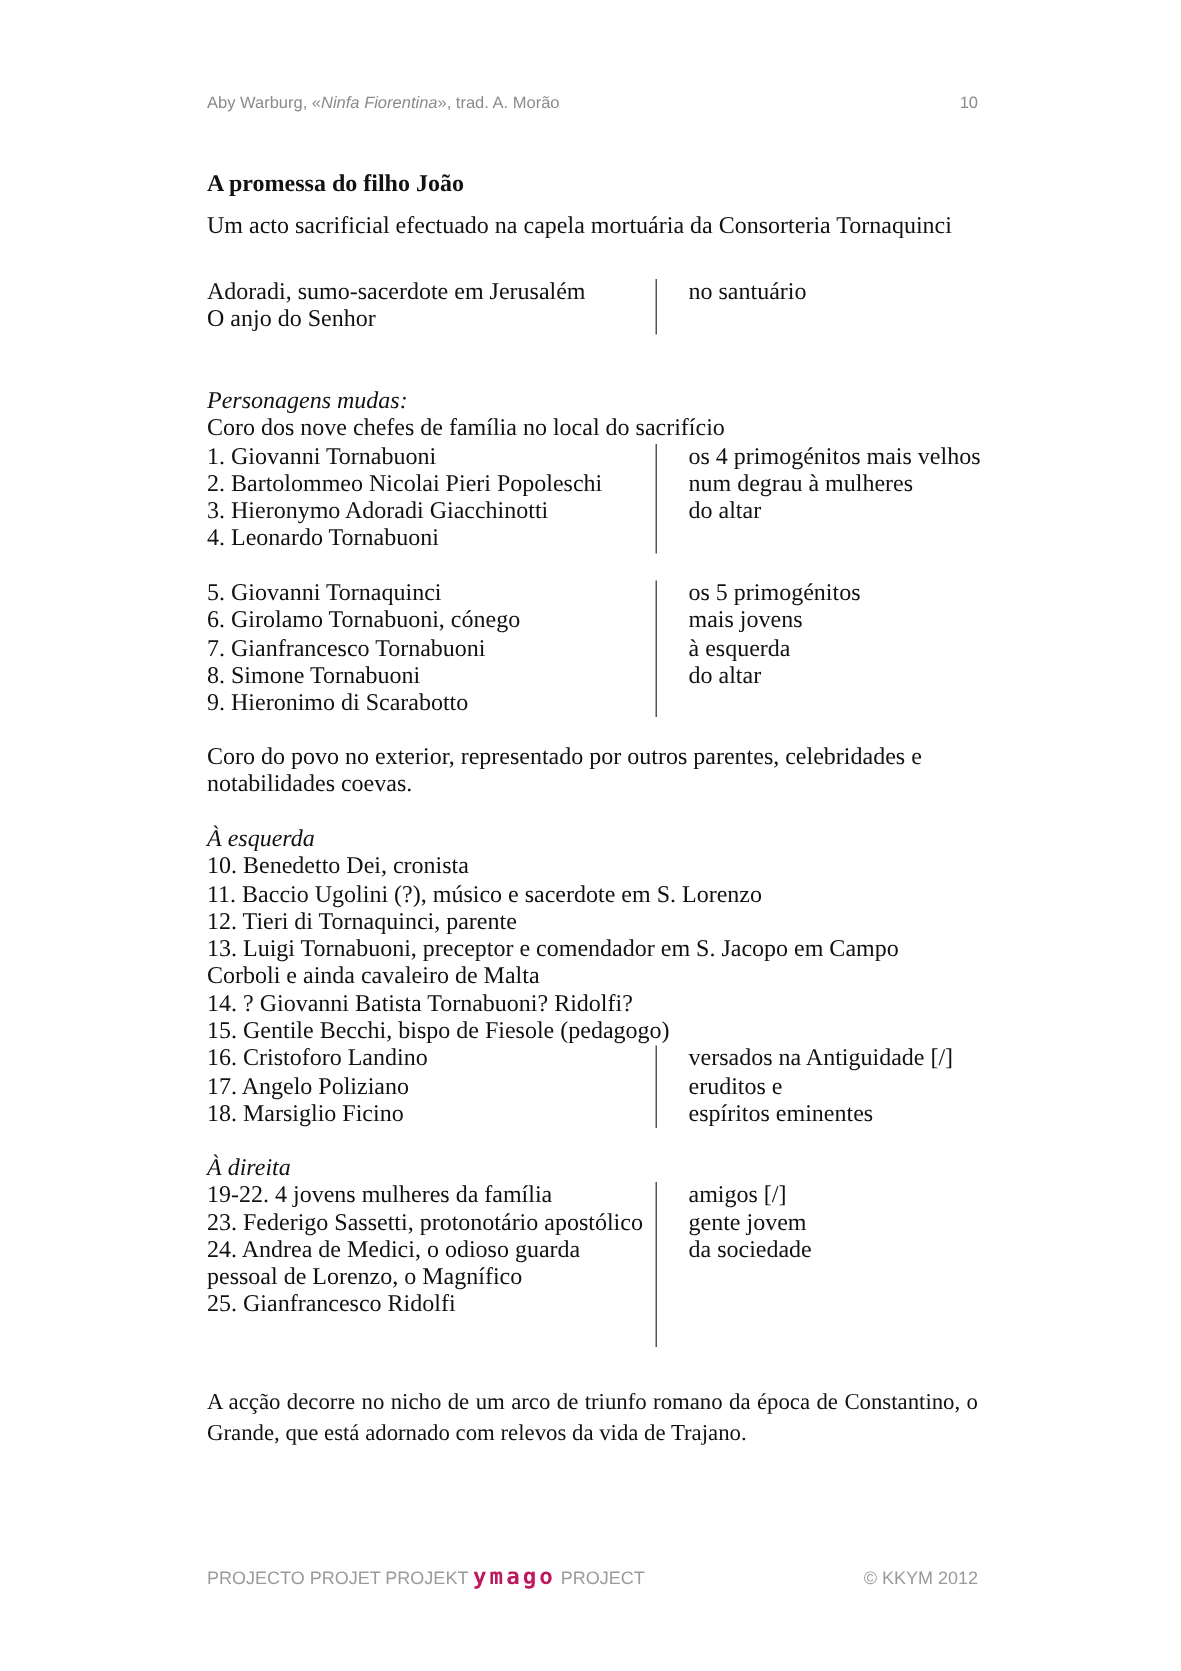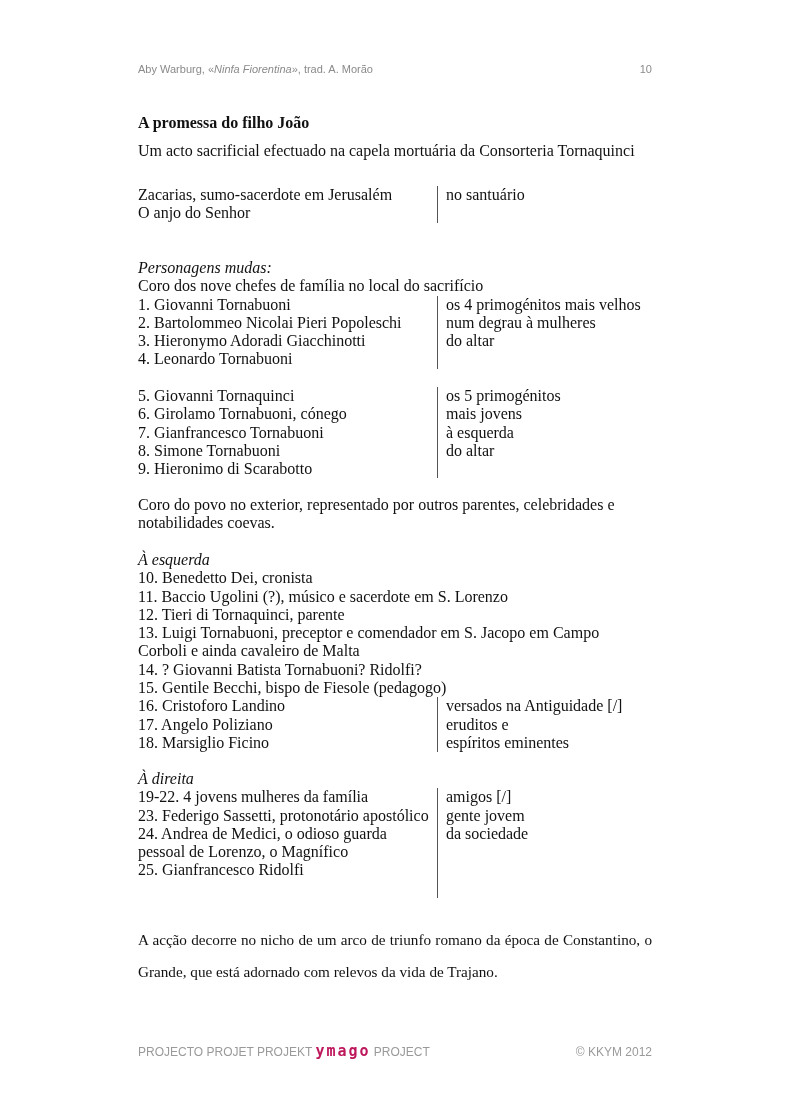--- a/index.html
+++ b/index.html
@@ -19,27 +19,27 @@
     }
 
     .title { position: absolute; left: 138px; top: 114px; font-weight: bold; }
     .subtitle { position: absolute; left: 138px; top: 142px; }
 
     .block { position: absolute; left: 138px; width: 530px; }
     .heading-it { font-style: italic; }
 
     .tbl { display: flex; }
     .tbl .left { width: 299px; }
-    .tbl .right { border-left: 1px solid #555; padding-left: 8px; }
+    .tbl .right { border-left: 1px solid #555; padding-left: 21px; }
     .line { white-space: nowrap; }
 
     .para-just {
       position: absolute; left: 138px; top: 924px; width: 514px;
       font-family: "Liberation Serif", serif; font-size: 15.2px; color: #111;
-      line-height: 32px; text-align: justify;
+      line-height: 21px; text-align: justify;
     }
 
     .footer {
       position: absolute; left: 138px; top: 1042px; width: 514px;
       font-family: "Liberation Sans", sans-serif; font-size: 12px; color: #9a9a9a;
       display: flex; justify-content: space-between; align-items: baseline;
     }
     .footer .logo {
       font-family: "DejaVu Sans Mono", monospace; font-size: 15px; color: #be185d;
       letter-spacing: 2px; font-weight: bold;
@@ -54,21 +54,21 @@
     <span><span>Aby Warburg, «</span><em>Ninfa Fiorentina</em><span>», trad. A. Morão</span></span>
     <span>10</span>
   </div>
 
   <div class="body-text title">A promessa do filho João</div>
   <div class="body-text subtitle">Um acto sacrificial efectuado na capela mortuária da Consorteria Tornaquinci</div>
 
   <div class="block body-text" style="top:186px;">
     <div class="tbl">
       <div class="left">
-        <div class="line">Zacarias, sumo-sacerdote em Jerusalém</div>
+        <div class="line">Adoradi, sumo-sacerdote em Jerusalém</div>
         <div class="line">O anjo do Senhor</div>
       </div>
       <div class="right">
         <div class="line">no santuário</div>
         <div class="line">&nbsp;</div>
       </div>
     </div>
   </div>
 
   <div class="block body-text" style="top:259px;">

